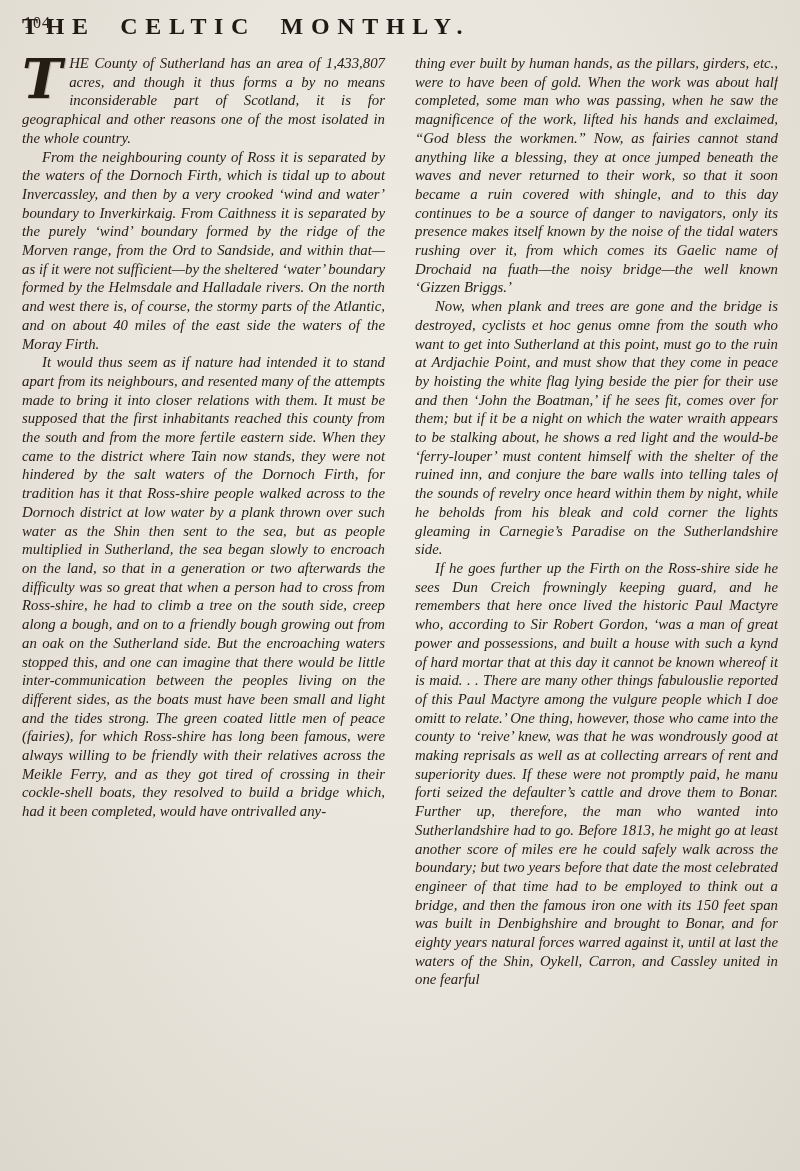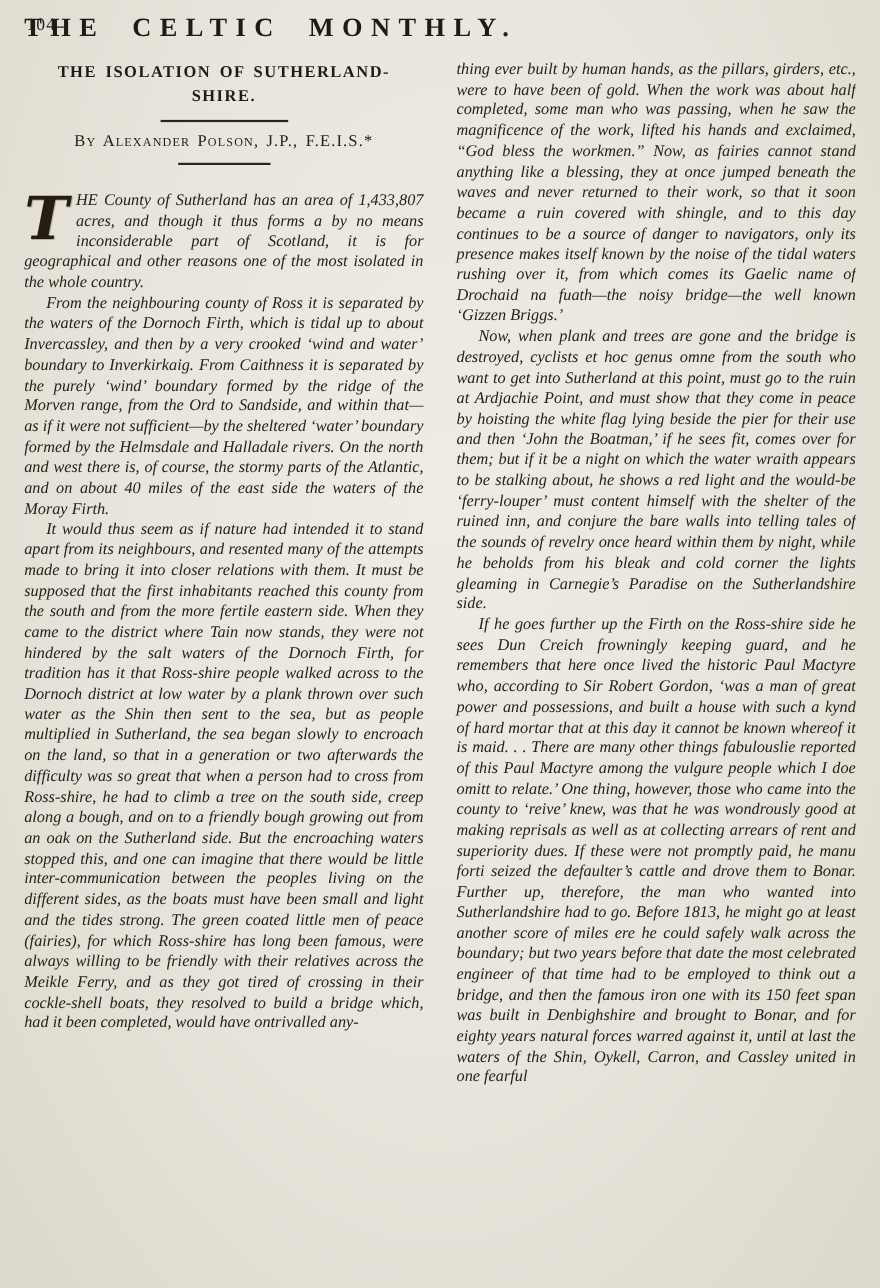--- a/index.html
+++ b/index.html
@@ -126,26 +126,20 @@
 <div class="page">
 
   <header class="page-header">
     <span class="page-num">104</span>
     <h1 class="masthead">THE CELTIC MONTHLY.</h1>
   </header>
 
   <main class="columns">
 
     <section class="col col-left">
-      <div class="article-head">
-        <h2 class="article-title">THE ISOLATION OF SUTHERLAND-SHIRE.</h2>
-        <div class="rule rule-wide"></div>
-        <div class="byline">By Alexander Polson, J.P., F.E.I.S.*</div>
-        <div class="rule rule-narrow"></div>
-      </div>
 
       <p class="first-para">
         <span class="dropcap">T</span>
         <span>HE County of Sutherland has an area of 1,433,807 acres, and though it thus forms a by no means inconsiderable part of Scotland, it is for geographical and other reasons one of the most isolated in the whole country.</span>
       </p>
       <p>From the neighbouring county of Ross it is separated by the waters of the Dornoch Firth, which is tidal up to about Invercassley, and then by a very crooked ‘wind and water’ boundary to Inverkirkaig. From Caithness it is separated by the purely ‘wind’ boundary formed by the ridge of the Morven range, from the Ord to Sandside, and within that—as if it were not sufficient—by the sheltered ‘water’ boundary formed by the Helmsdale and Halladale rivers. On the north and west there is, of course, the stormy parts of the Atlantic, and on about 40 miles of the east side the waters of the Moray Firth.</p>
       <p>It would thus seem as if nature had intended it to stand apart from its neighbours, and resented many of the attempts made to bring it into closer relations with them. It must be supposed that the first inhabitants reached this county from the south and from the more fertile eastern side. When they came to the district where Tain now stands, they were not hindered by the salt waters of the Dornoch Firth, for tradition has it that Ross-shire people walked across to the Dornoch district at low water by a plank thrown over such water as the Shin then sent to the sea, but as people multiplied in Sutherland, the sea began slowly to encroach on the land, so that in a generation or two afterwards the difficulty was so great that when a person had to cross from Ross-shire, he had to climb a tree on the south side, creep along a bough, and on to a friendly bough growing out from an oak on the Sutherland side. But the encroaching waters stopped this, and one can imagine that there would be little inter-communication between the peoples living on the different sides, as the boats must have been small and light and the tides strong. The green coated little men of peace (fairies), for which Ross-shire has long been famous, were always willing to be friendly with their relatives across the Meikle Ferry, and as they got tired of crossing in their cockle-shell boats, they resolved to build a bridge which, had it been completed, would have ontrivalled any-</p>
 
     </section>
 

